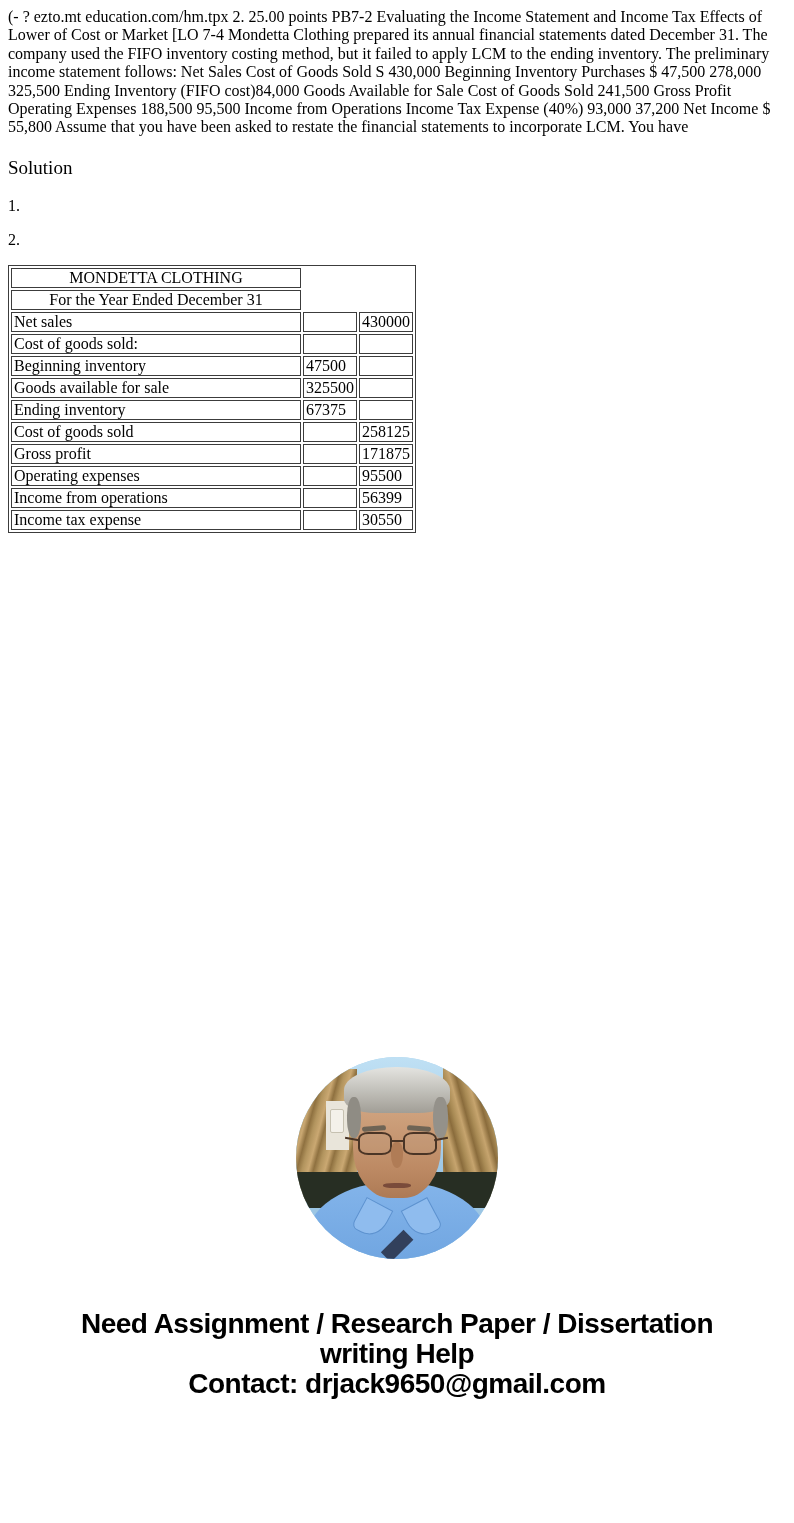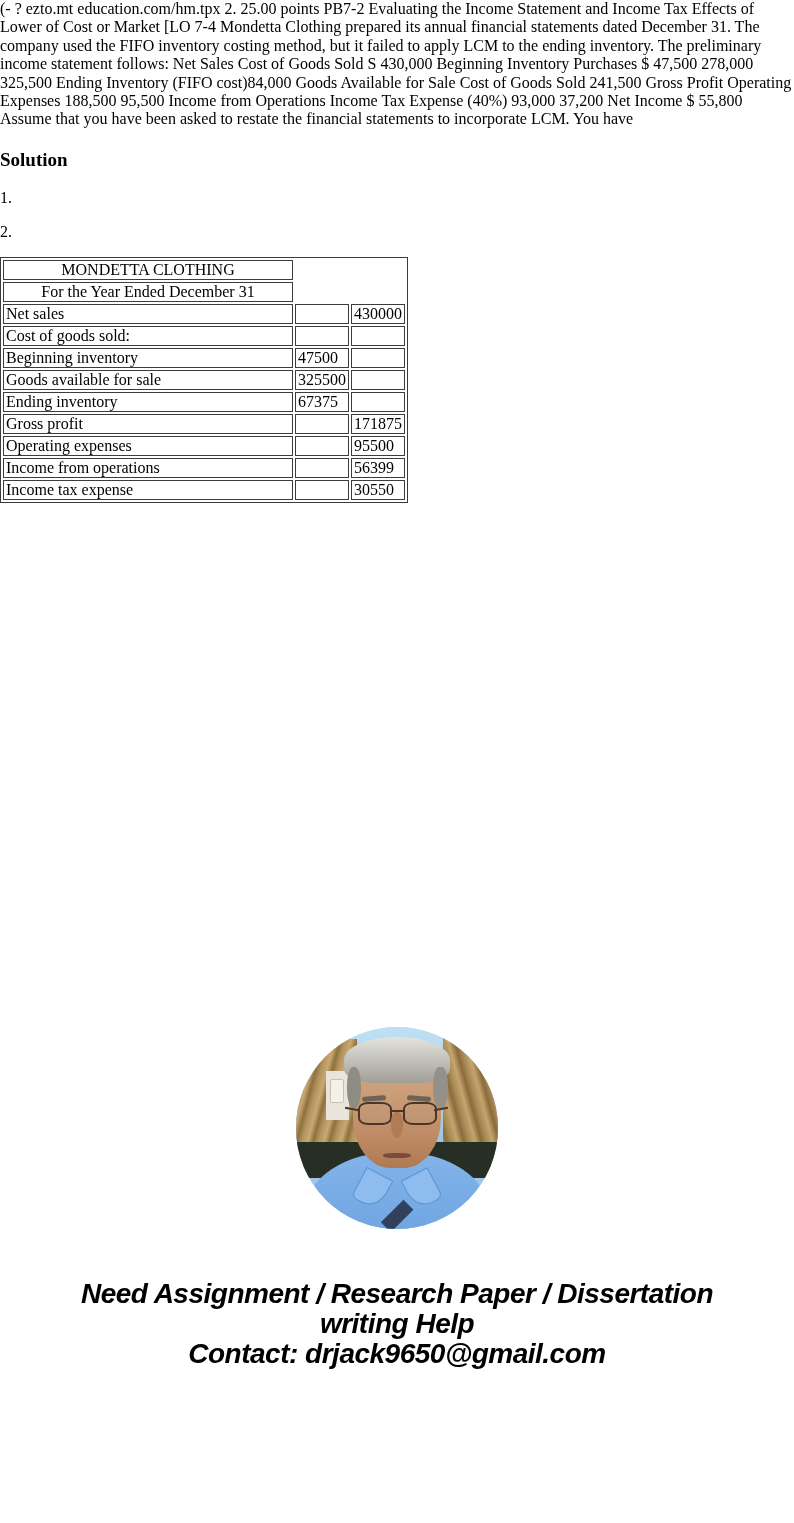--- a/index.html
+++ b/index.html
@@ -2,31 +2,31 @@
 <html><head>
 <meta charset="utf-8">
 <style>
   * { box-sizing: content-box; }
   html, body { margin: 0; padding: 0; background: #ffffff; }
   body {
     width: 794px; min-height: 1523px;
     color: #000000;
     font-family: "Liberation Serif", serif;
   }
-  .page { }
+  .page { padding: 8px; }
 
   .intro {
     margin: 0;
     font-size: 16px;
     line-height: 1.15;
   }
 
   h3.solution-heading {
     font-size: 19px;
-    font-weight: bold;
+    font-weight: normal;
     margin: 20px 0 18px 0;
   }
   p.plain {
     font-size: 16px;
     margin: 16px 0;
   }
 
   table.stmt {
     border-collapse: separate;
     border-spacing: 2px;
@@ -101,21 +101,20 @@
   .ph-mouth { left: 43%; top: 62.5%; width: 14%; height: 2.6%; background: #7a4b3a; border-radius: 40%; }
 
   .footer {
     margin-top: 50px;
     text-align: center;
     font-family: "Liberation Sans", sans-serif;
     font-weight: bold;
     font-size: 28px;
     line-height: 30px;
     letter-spacing: -0.5px;
-    font-style: italic;
   }
 </style>
 </head>
 <body>
 
 <div class="page">
 
   <p class="intro">(- ? ezto.mt education.com/hm.tpx 2. 25.00 points PB7-2 Evaluating the Income Statement and Income Tax Effects of Lower of Cost or Market [LO 7-4 Mondetta Clothing prepared its annual financial statements dated December 31. The company used the FIFO inventory costing method, but it failed to apply LCM to the ending inventory. The preliminary income statement follows: Net Sales Cost of Goods Sold S 430,000 Beginning Inventory Purchases $ 47,500 278,000 325,500 Ending Inventory (FIFO cost)84,000 Goods Available for Sale Cost of Goods Sold 241,500 Gross Profit Operating Expenses 188,500 95,500 Income from Operations Income Tax Expense (40%) 93,000 37,200 Net Income $ 55,800 Assume that you have been asked to restate the financial statements to incorporate LCM. You have</p>
 
   <h3 class="solution-heading">Solution</h3>
@@ -148,20 +147,25 @@
         </tr>
         <tr>
           <td class="label">Goods available for sale</td>
           <td class="val">325500</td>
           <td class="val"></td>
         </tr>
         <tr>
           <td class="label">Ending inventory</td>
           <td class="val">67375</td>
           <td class="val"></td>
+        </tr>
+        <tr>
+          <td class="label">Cost of goods sold</td>
+          <td class="val"></td>
+          <td class="val">258125</td>
         </tr>
         <tr>
           <td class="label">Gross profit</td>
           <td class="val"></td>
           <td class="val">171875</td>
         </tr>
         <tr>
           <td class="label">Operating expenses</td>
           <td class="val"></td>
           <td class="val">95500</td>

